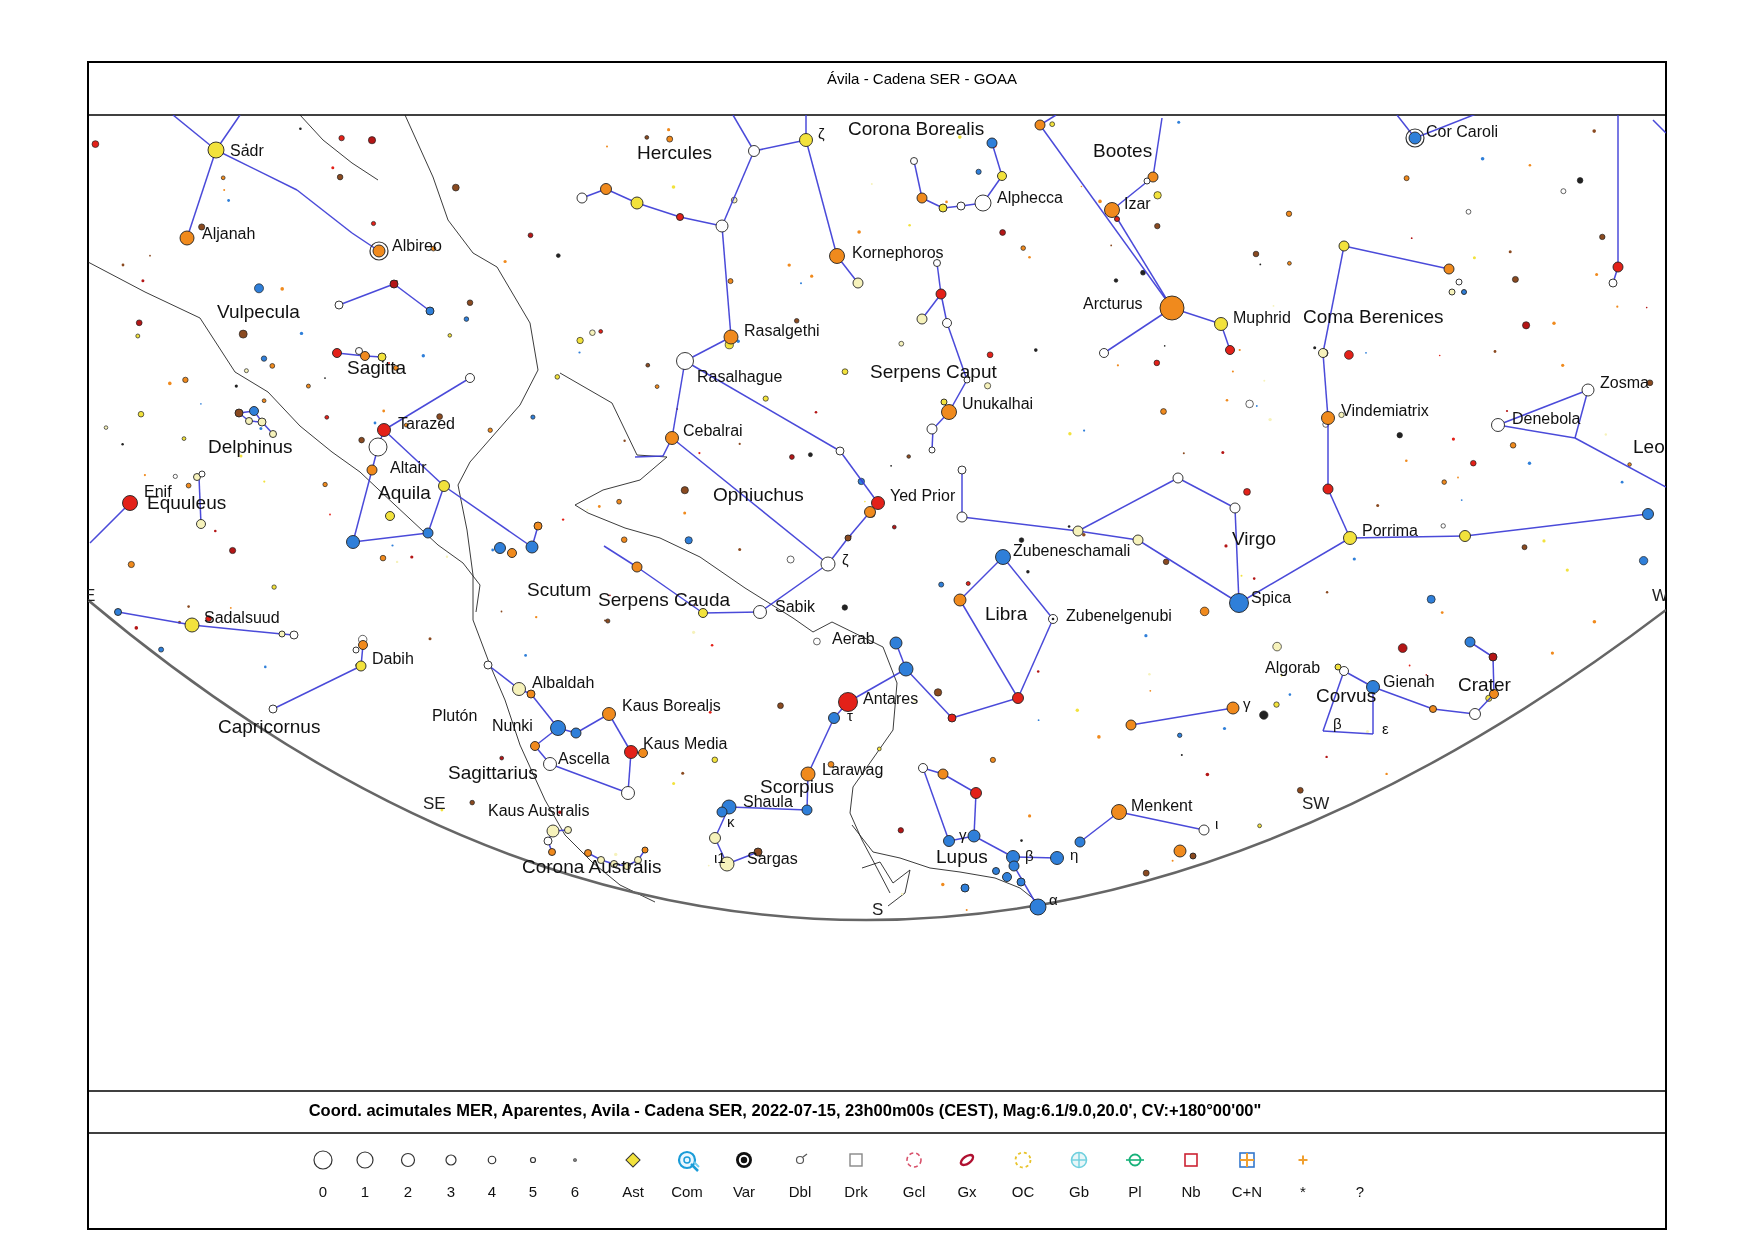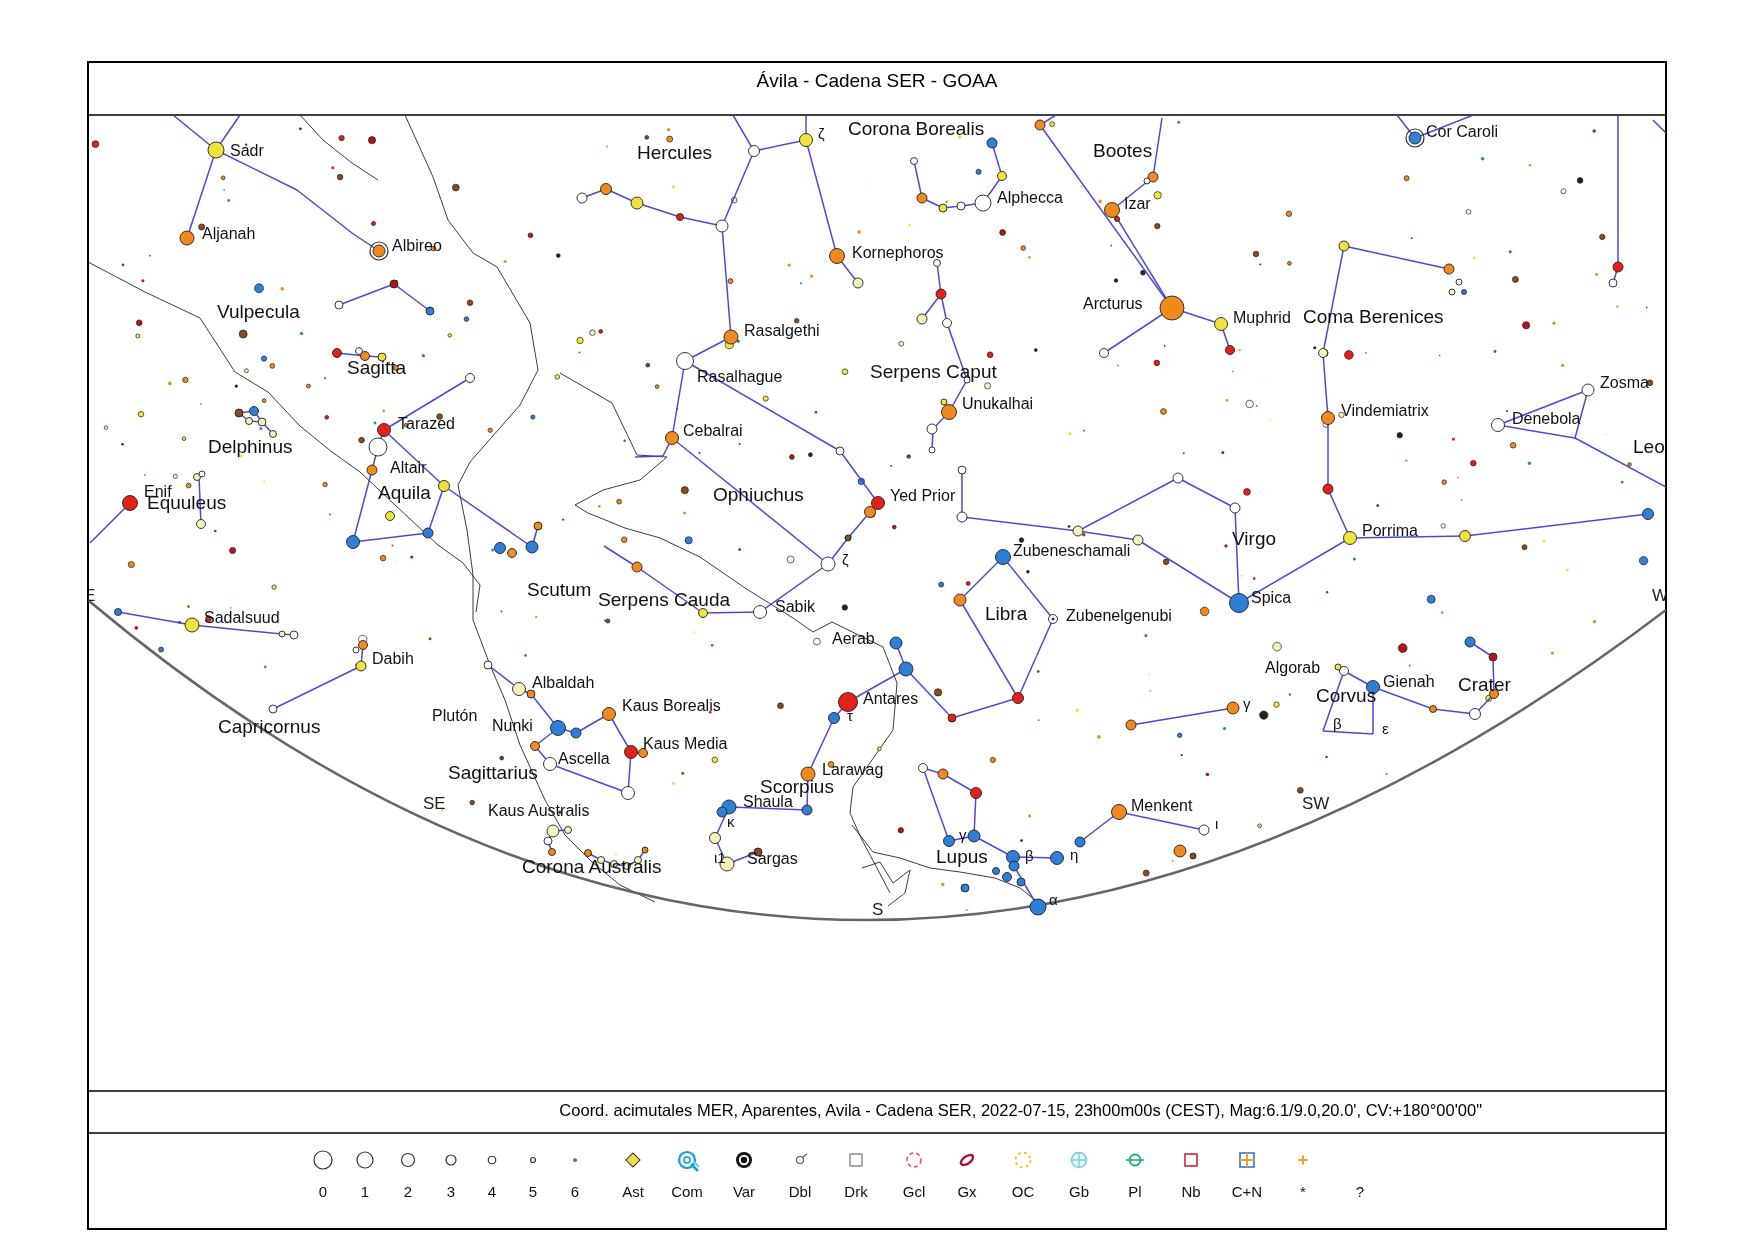--- a/index.html
+++ b/index.html
@@ -1,21 +1,21 @@
 <!DOCTYPE html>
 <html><head>
 <meta charset="utf-8">
 <style>
   html,body{margin:0;padding:0;background:#fff;}
   #stage{position:relative;width:1754px;height:1240px;background:#fff;overflow:hidden;
          font-family:"Liberation Sans", sans-serif;}
   #skysvg{position:absolute;left:0;top:0;}
   .ovl{position:absolute;color:#000;white-space:nowrap;}
-  #title-text{left:88px;top:70px;width:1578px;text-align:center;font-size:19px;}
-  #status-text{left:88px;top:1101px;width:1394px;text-align:right;font-size:16.5px;}
+  #title-text{left:88px;top:70px;width:1578px;text-align:center;font-size:15px;padding-left:45px;}
+  #status-text{left:88px;top:1101px;width:1394px;text-align:center;font-size:16.5px;font-weight:bold;}
 </style>
 </head>
 <body>
 
 <div id="stage">
   <svg id="skysvg" width="1754" height="1240" viewBox="0 0 1754 1240">
       <defs>
         <clipPath id="mapclip">
           <rect x="88" y="115" width="1578" height="976"></rect>
         </clipPath>

